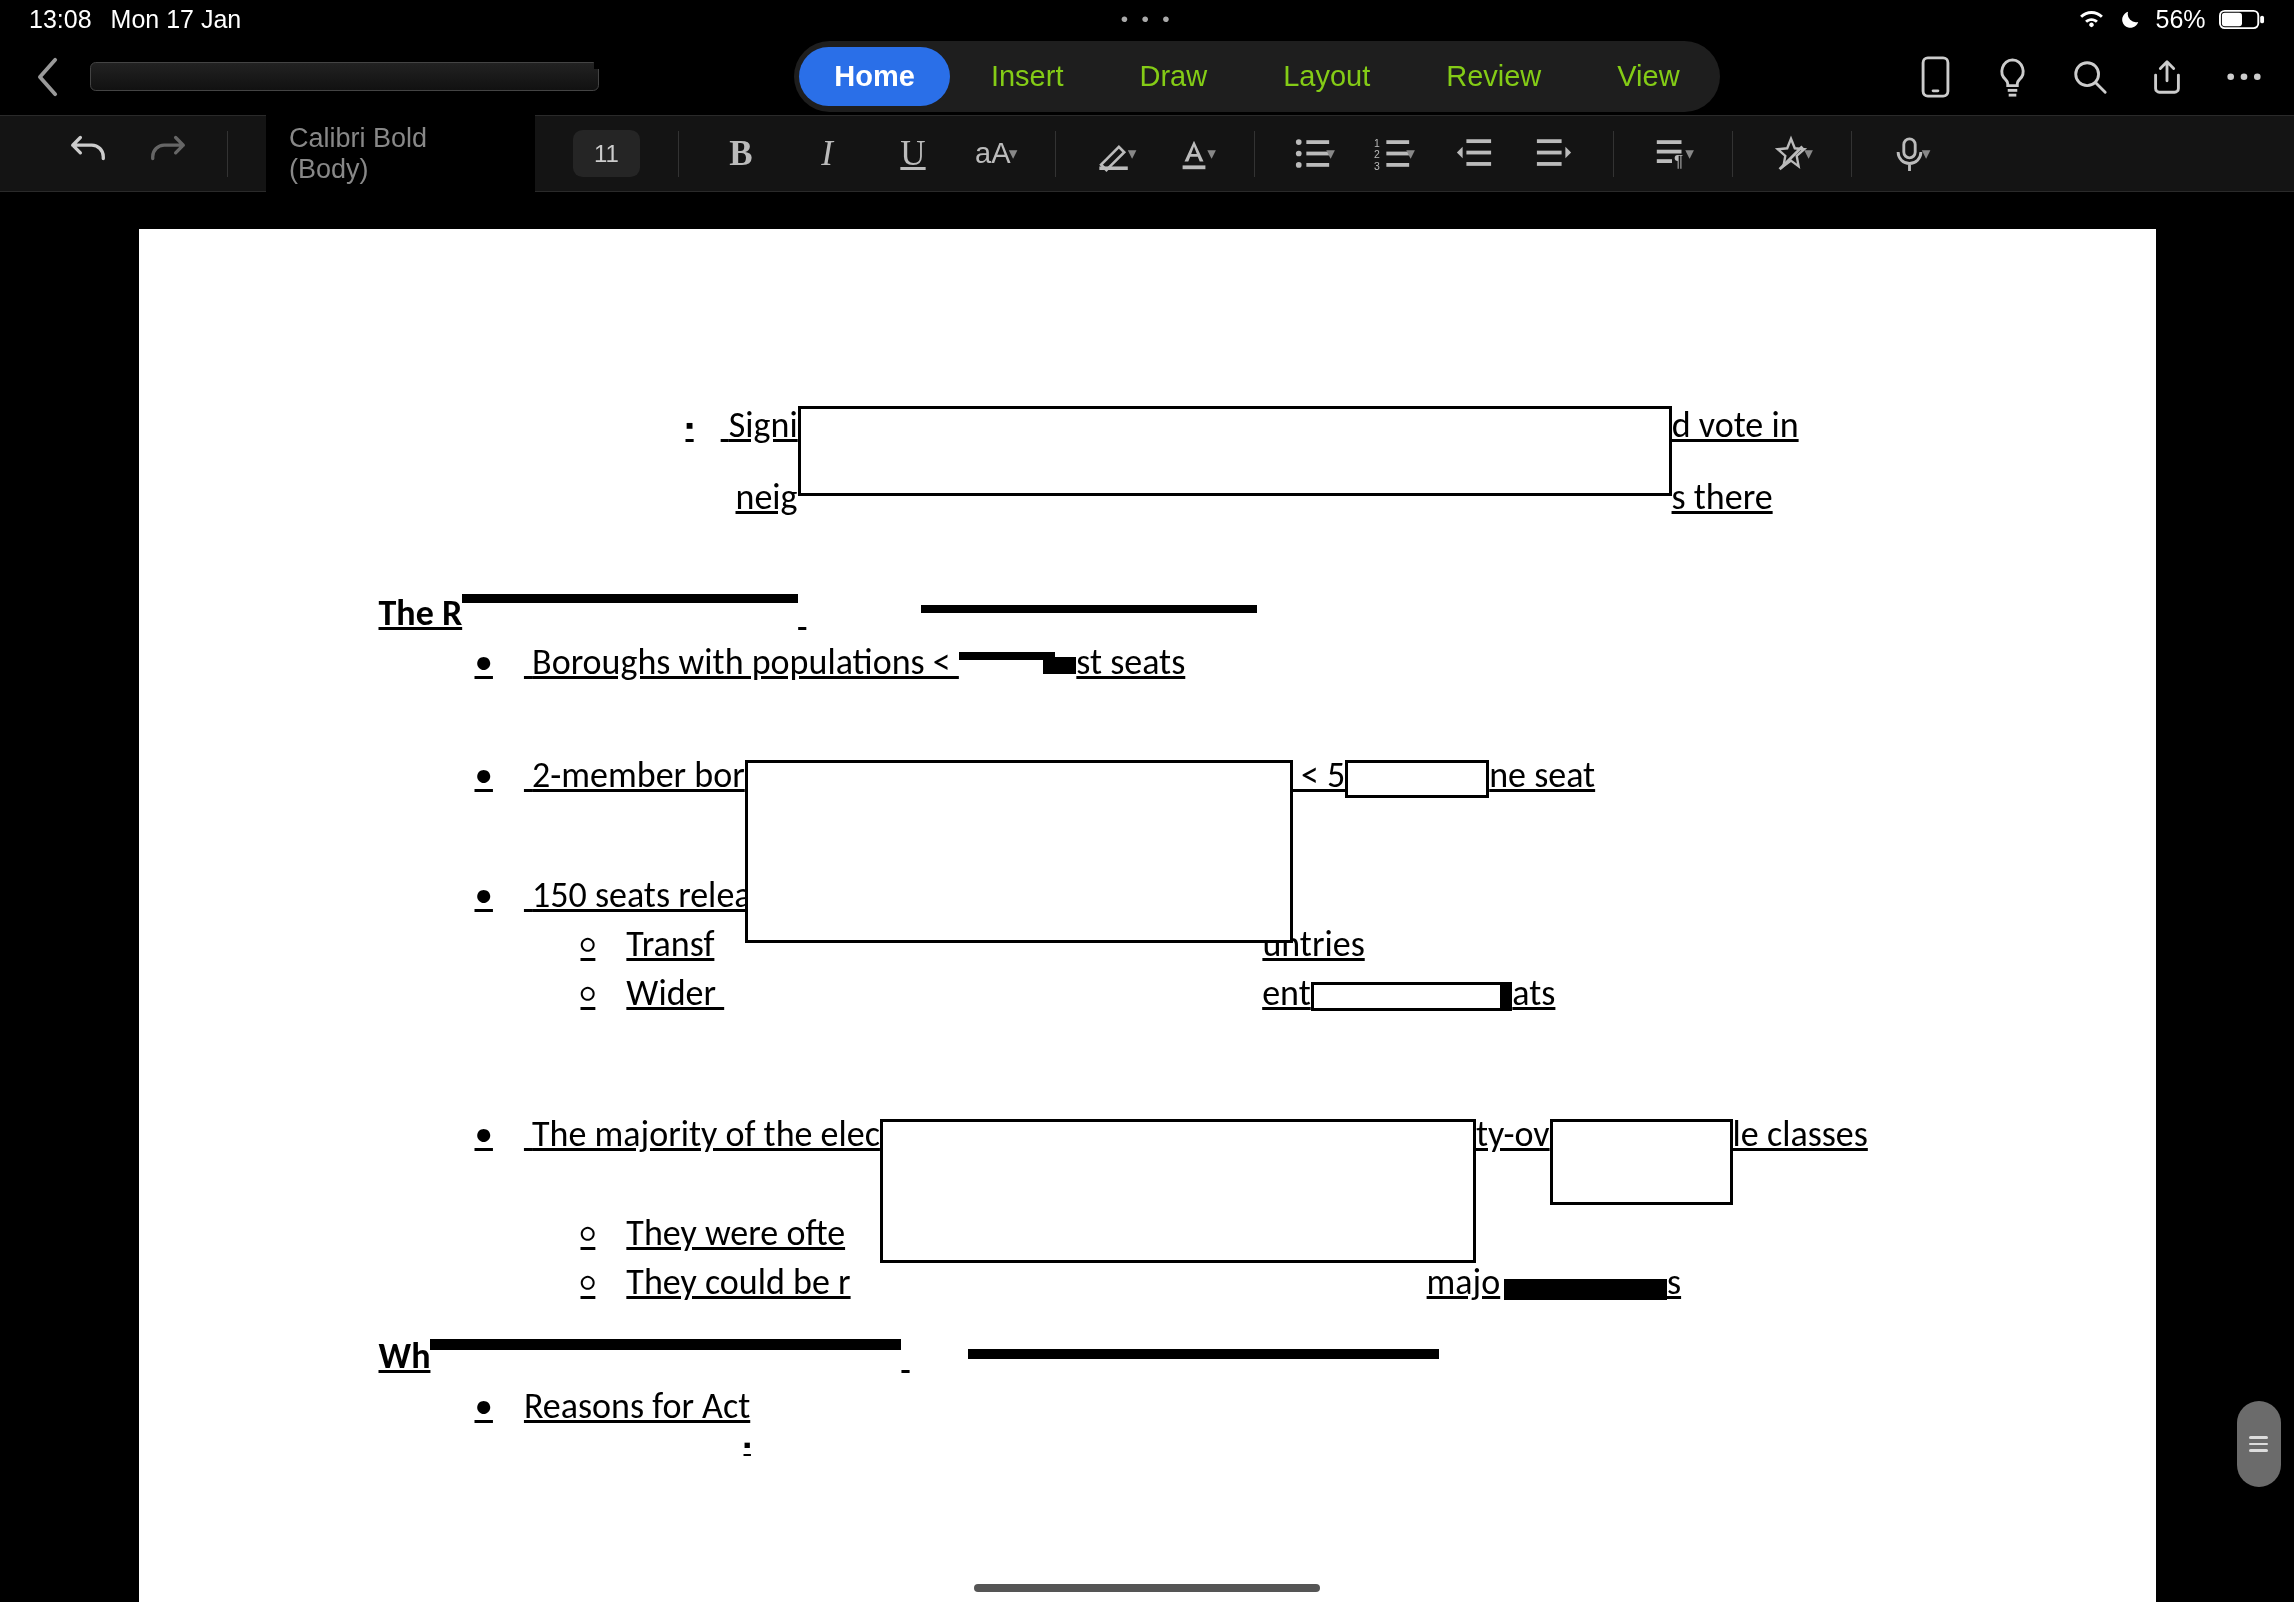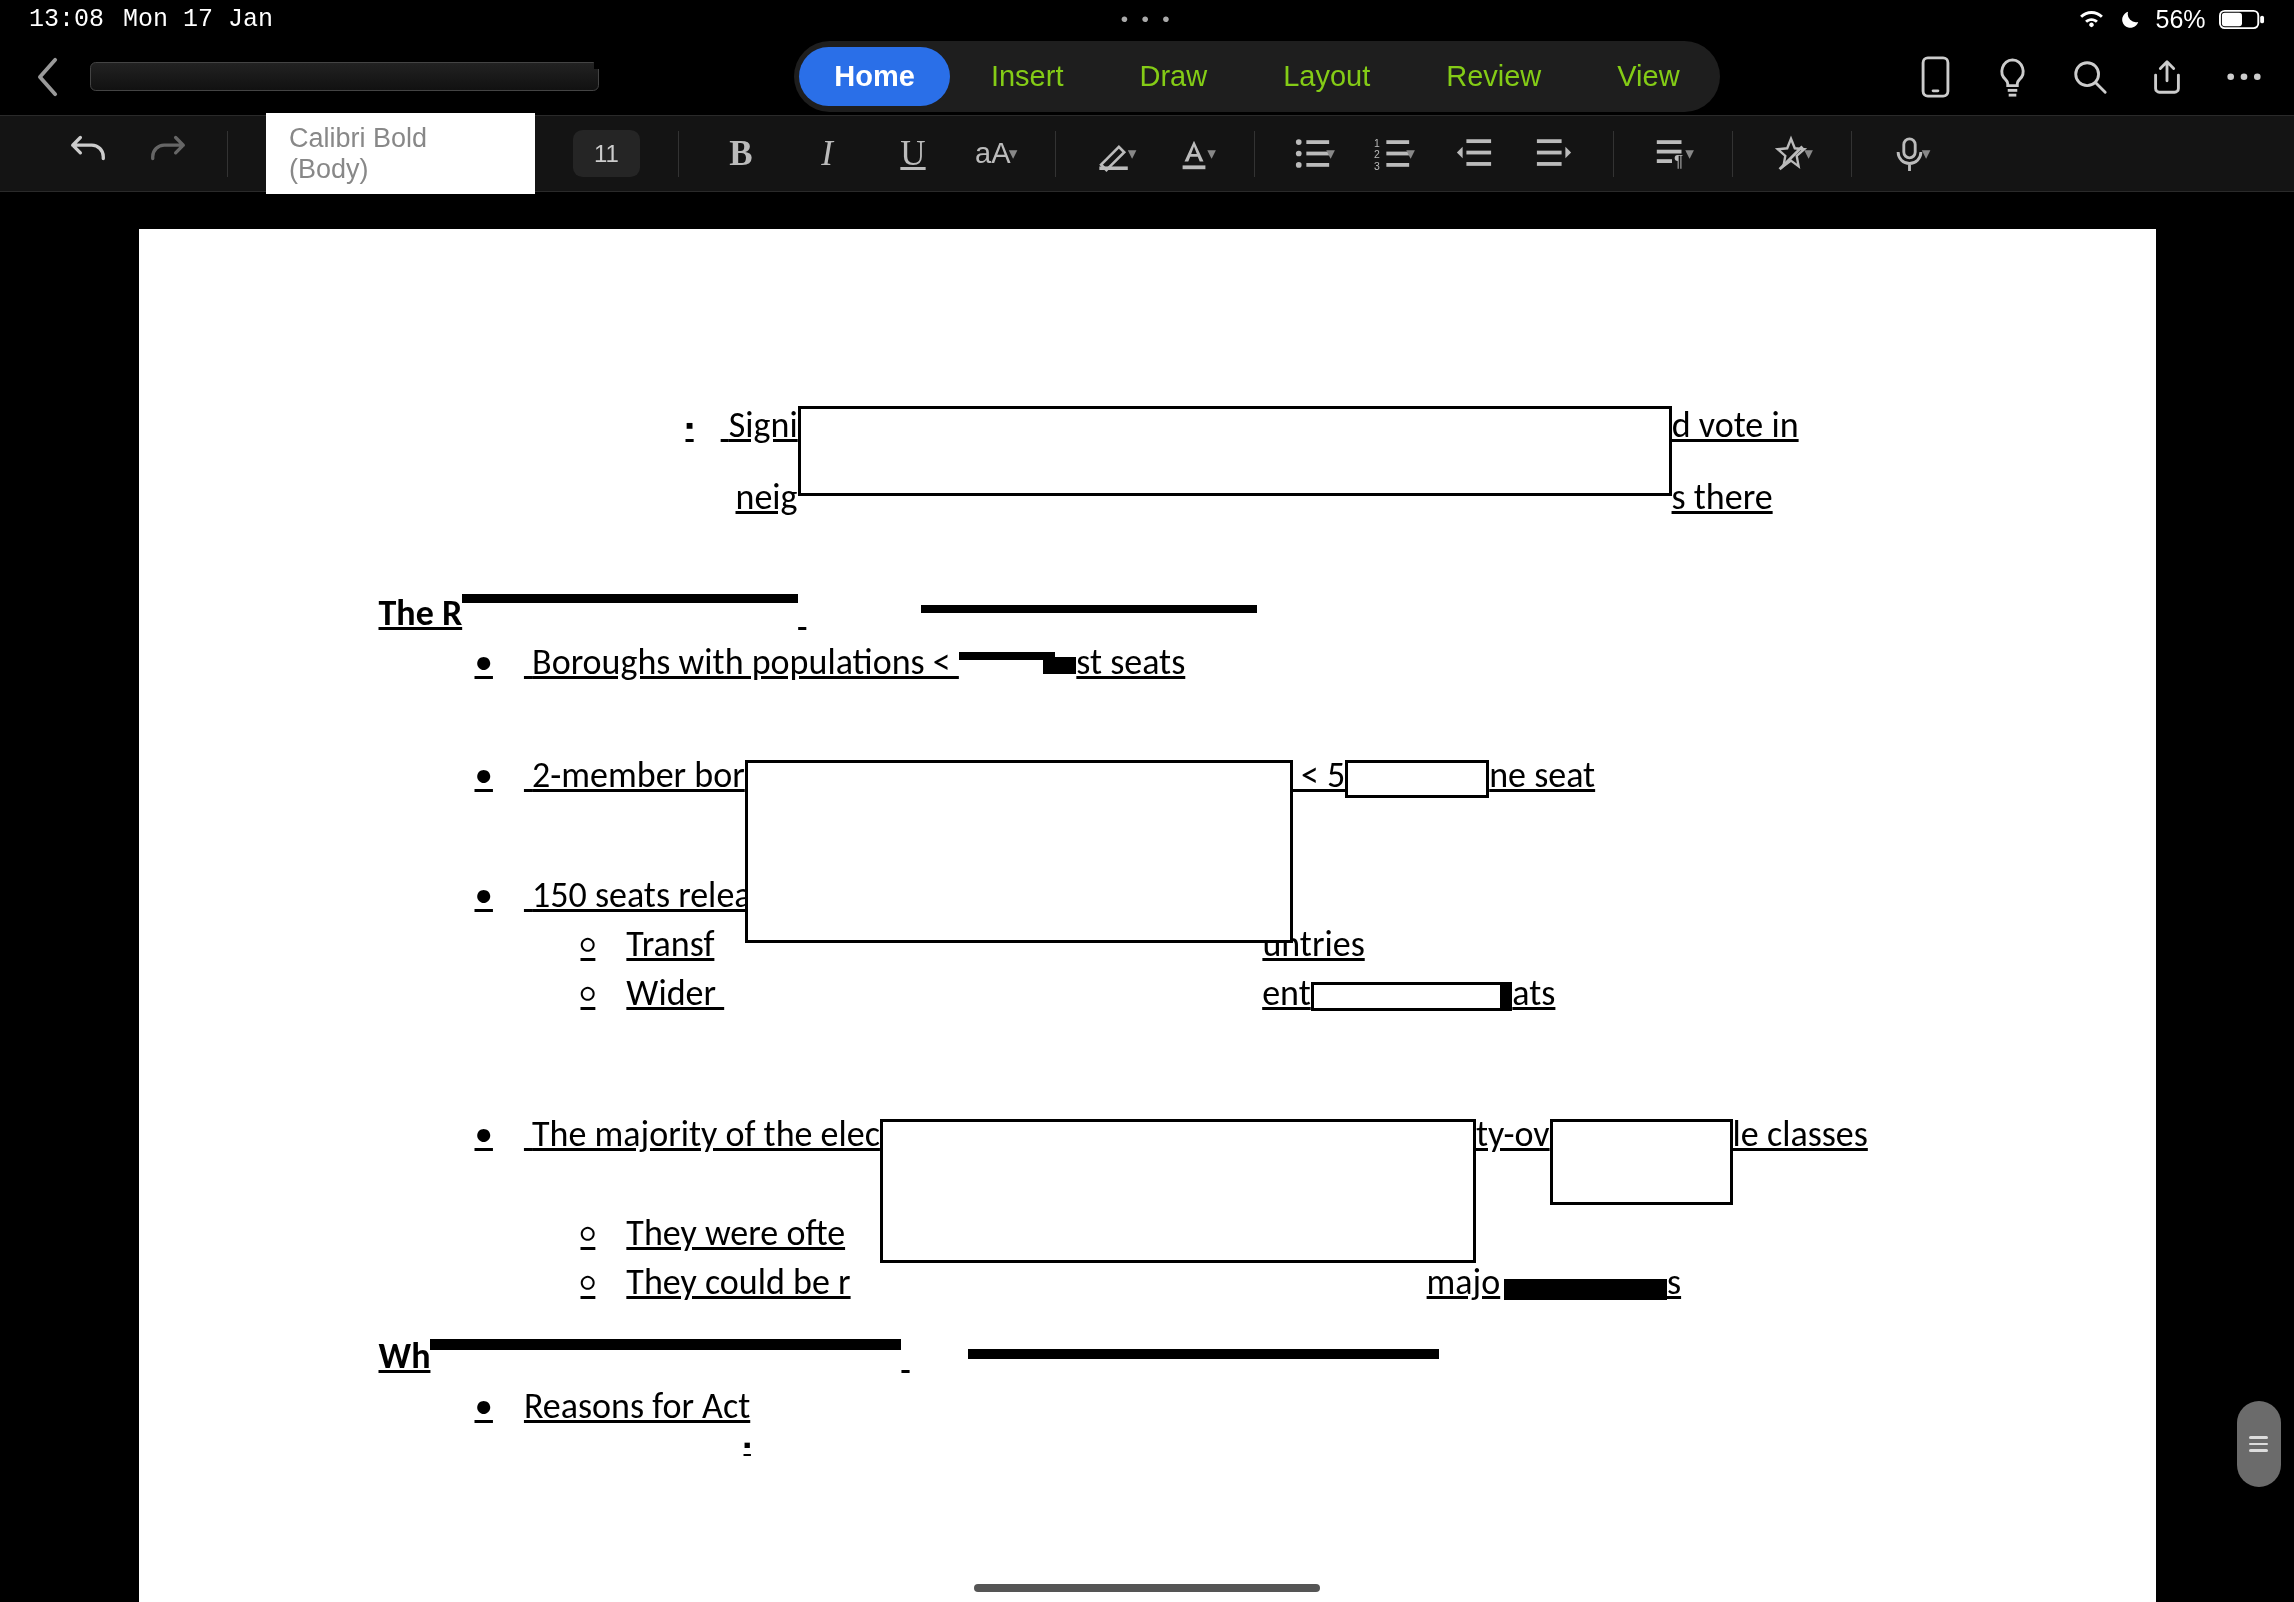--- a/index.html
+++ b/index.html
@@ -17,21 +17,21 @@
   .status-bar {
     height: 38px;
     display: flex;
     align-items: center;
     justify-content: space-between;
     padding: 0 29px;
     color: #fff;
     font-size: 25px;
     font-weight: 500;
   }
-  .status-left { display: flex; gap: 19px; align-items: center; font-family: Liberation Mono, monospace; }
+  .status-left { display: flex; gap: 19px; align-items: center; }
   .status-center {
     position: absolute; left: 50%; transform: translateX(-50%);
     letter-spacing: 3.8px; font-size: 21px; color: #aaa;
   }
   .status-right { display: flex; gap: 13.4px; align-items: center; }
   .wifi-icon, .moon-icon, .battery-icon { display: inline-flex; }
 
   
   .top-row {
     height: 77px;
@@ -90,21 +90,21 @@
     display: flex;
     align-items: center;
     padding: 0 67px;
     gap: 38px;
     color: #bbb;
   }
   .ribbon .sep { width: 1px; height: 46px; background: #333; }
   .undo, .redo { font-size: 38px; color: #888; }
   .undo { color: #bbb; }
   .font-name {
-    background: #ffffff;
+    background: #000000;
     border-radius: 0;
     padding: 9.6px 23px;
     font-size: 27px;
     color: #888;
     width: 269px;
   }
   .font-size {
     background: #252525;
     border-radius: 9.6px;
     padding: 9.6px 17.3px;

